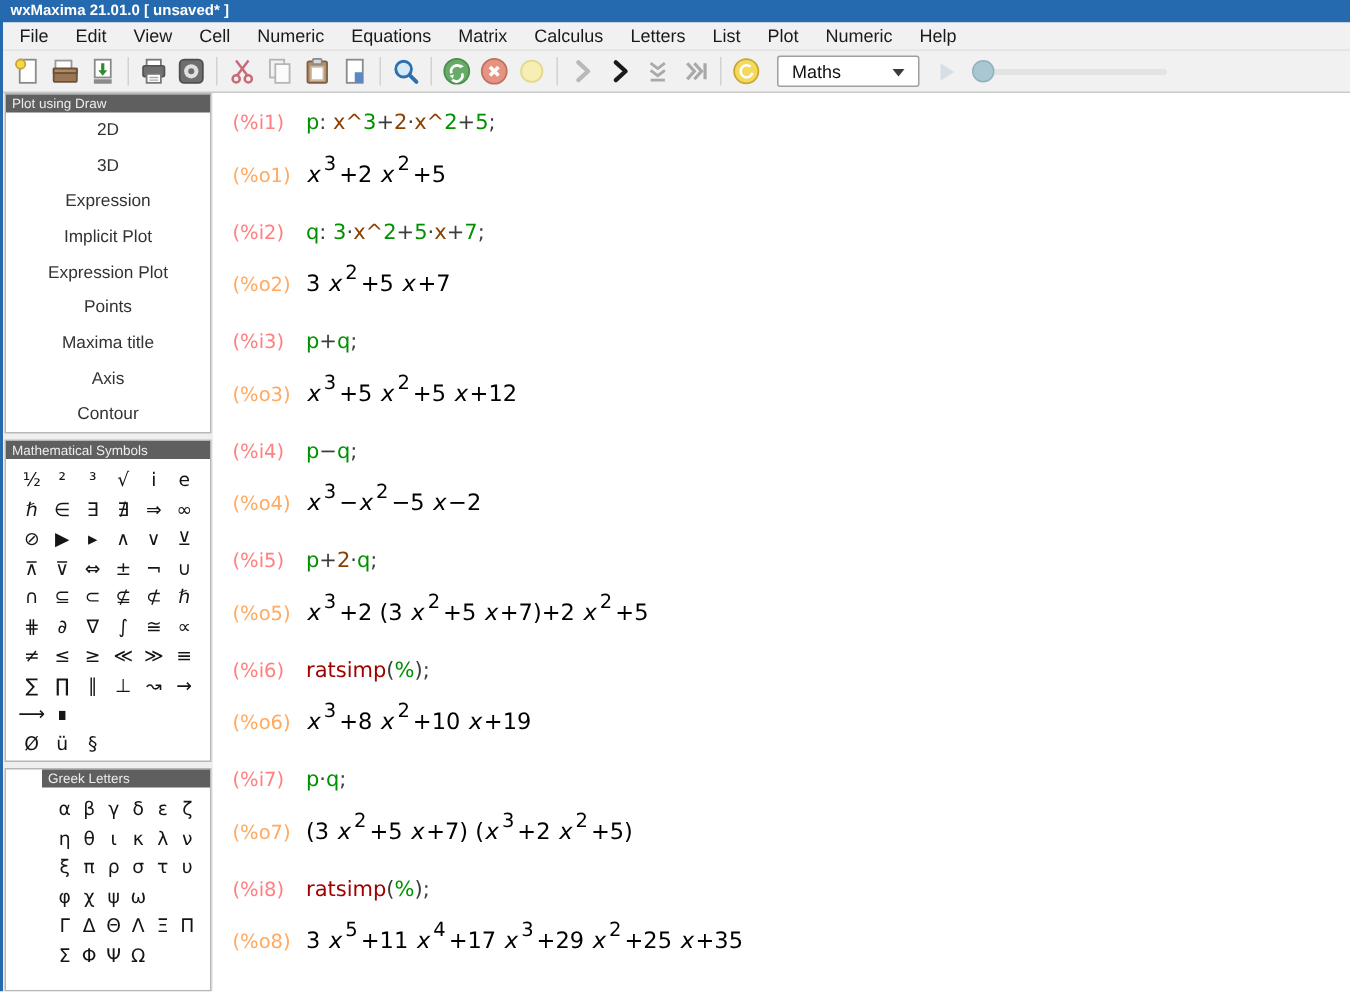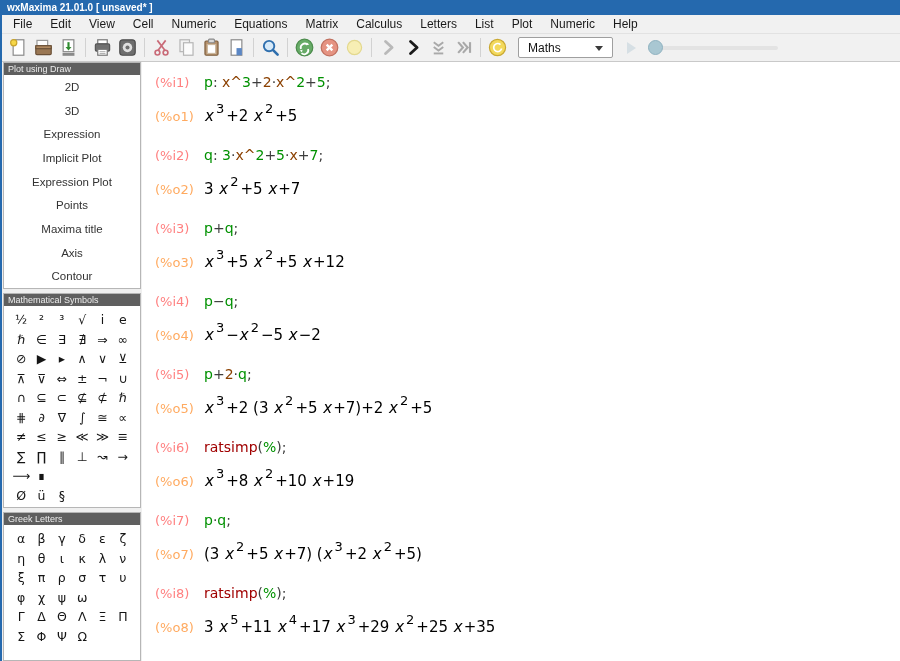--- a/index.html
+++ b/index.html
@@ -36,21 +36,21 @@
                    border-top:6px solid transparent; border-bottom:6px solid transparent;
                    border-left:9px solid #d6dfe4; }
   .slider { margin-left:12px; width:130px; height:4px; background:#e3e3e3; border-radius:2px;
             position:relative; flex:none; }
   .slider-knob { position:absolute; left:0; top:-6px; width:15px; height:15px; border-radius:50%;
                  background:#a9c7d2; border:1px solid #8fb2c0; }
   
   .main { flex:1; display:flex; background:#ffffff; min-height:0; }
   .sidebar { width:140px; flex:none; background:#efefef; display:flex; flex-direction:column; }
   .pane { background:#ffffff; border:1px solid #b6b6b6; margin:0 1px 4px 1px; }
-  .pane:last-child { margin-bottom:0; flex:1; }
+  .pane:last-child { margin-bottom:0; flex:1;padding-left:24px; }
   .pane-header { background:#5f5f5f; color:#ececec; font-size:9px; line-height:12px;
                  height:12px; padding:0 4px; }
   .plot-btn { height:23.7px; display:flex; align-items:center; justify-content:center;
               font-size:11.5px; color:#333333; }
   .sym-grid { display:grid; grid-template-columns:repeat(6,1fr); padding:4px 7px 2px 7px; }
   .sym { height:19.5px; display:flex; align-items:center; justify-content:center;
          font-size:12.5px; color:#151515; font-family:"DejaVu Sans", sans-serif; }
   
   .content { flex:1; background:#ffffff; padding:12px 0 0 13px; overflow:hidden;
              font-family:"DejaVu Sans", sans-serif; }

